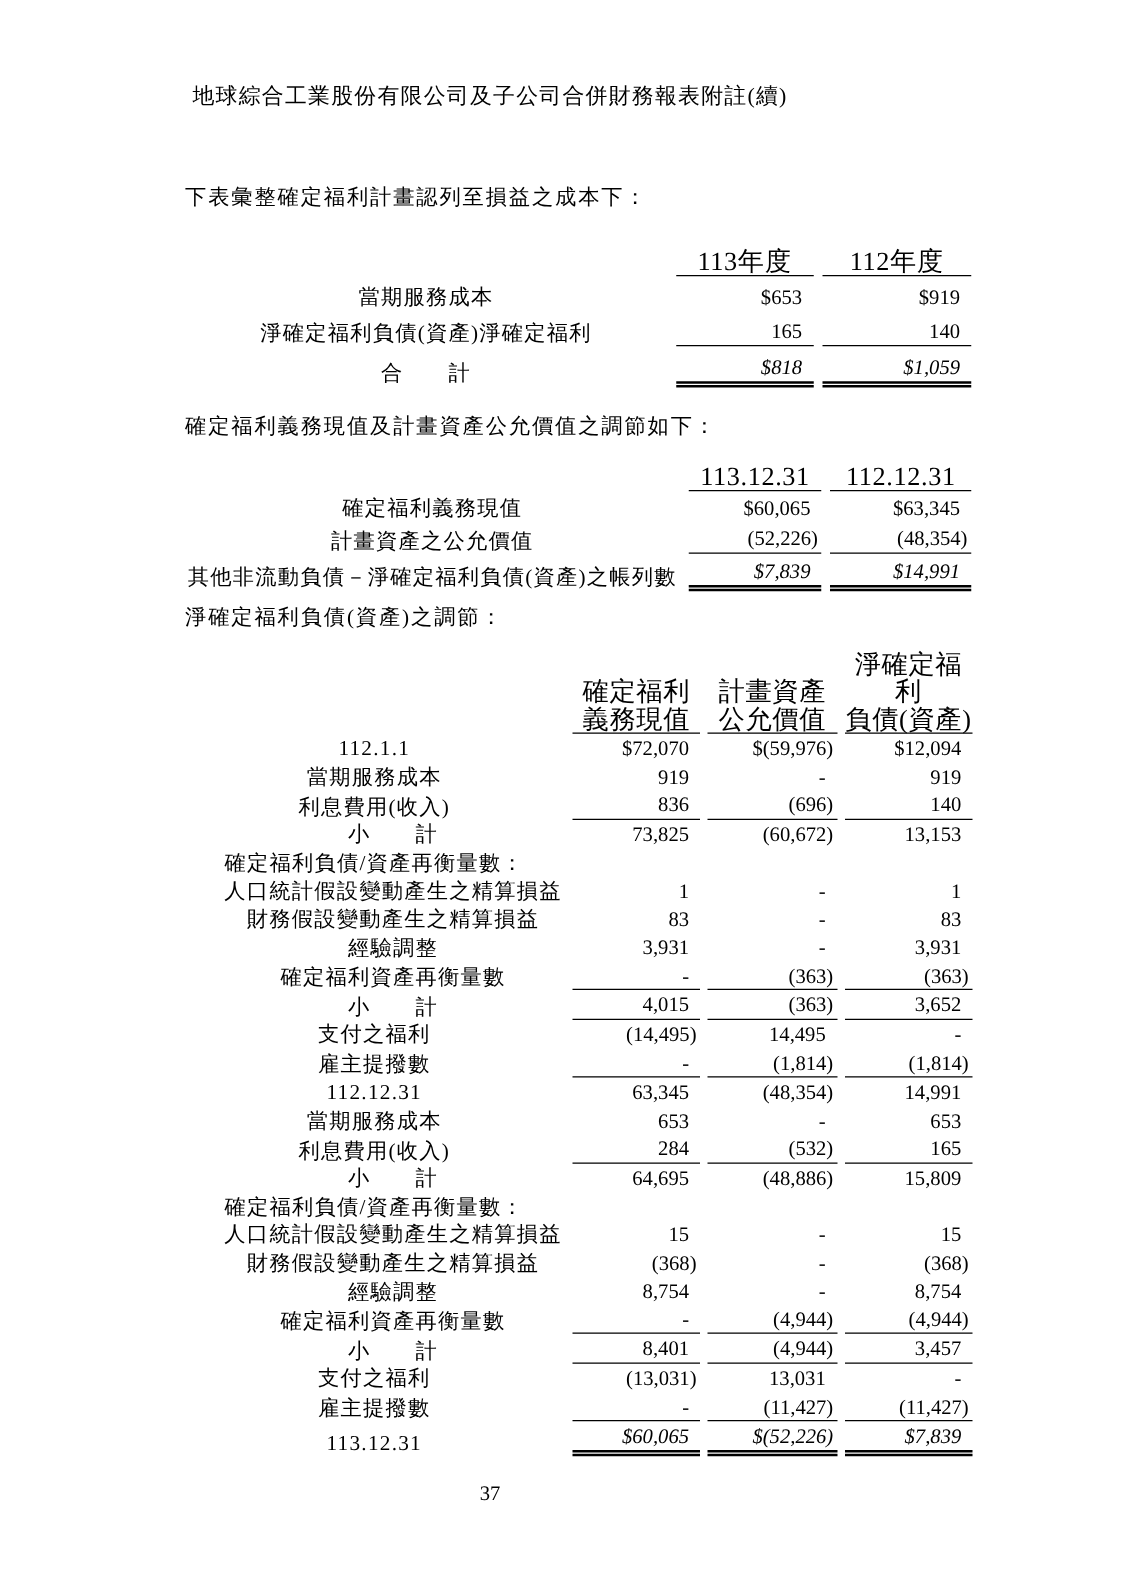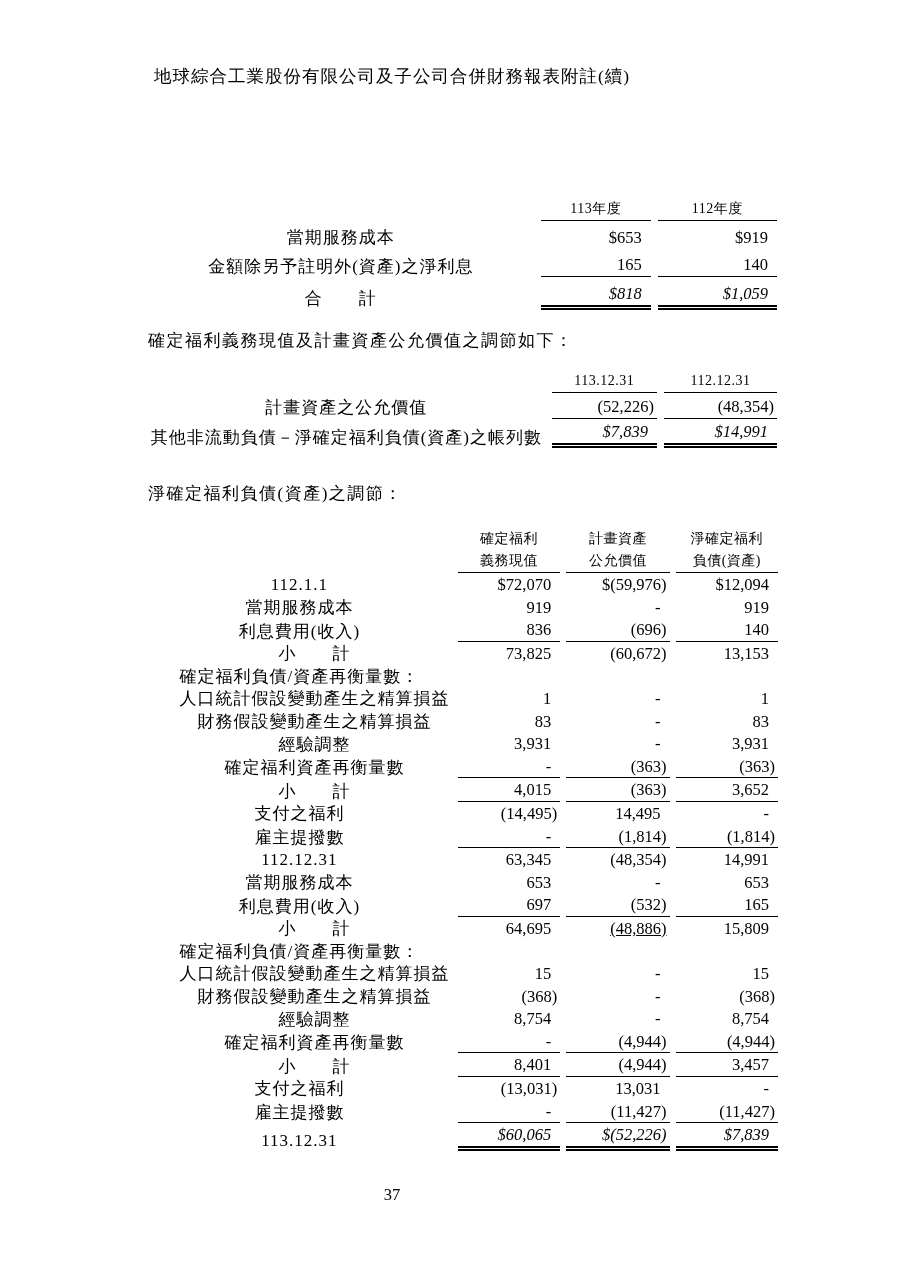--- a/index.html
+++ b/index.html
@@ -77,21 +77,21 @@
   }
   .ind { padding-left: 30px; }
   .num {
     text-align: right;
     font-size: 16.5px;
     padding-right: 9px;
     white-space: nowrap;
   }
   .colhead {
     text-align: center;
-    font-size: 14px;
+    font-size: 21px;
     letter-spacing: 0.5px;
     vertical-align: bottom;
     line-height: 22px;
   }
   .ul  { border-bottom: 1.5px solid #000; }
   .dul { border-bottom: 5px double #000; font-style: italic; }
 
   .page-number {
     position: absolute;
     top: 1185px;
@@ -103,40 +103,41 @@
 </style>
 </head>
 <body>
 
 <div class="page">
 
   <div class="title-block">
     <div class="title-line1">地球綜合工業股份有限公司及子公司合併財務報表附註(續)</div>
   </div>
 
+  <div id="intro1" class="intro">下表彙整確定福利計畫認列至損益之成本下：</div>
 
   <table id="table1">
     <colgroup>
         <col style="width:398px">
         <col style="width:117px">
         <col style="width:126px">
       </colgroup>
     <tbody>
         <tr class="hdr">
       <td class="lbl"></td>
       <td class="colhead ul">113年度</td>
       <td class="colhead ul">112年度</td>
     </tr>
     <tr>
       <td class="lbl">當期服務成本</td>
       <td class="num">$653</td>
       <td class="num">$919</td>
     </tr>
     <tr>
-      <td class="lbl">金額除另予註明外(資產)之淨利息</td>
+      <td class="lbl">淨確定福利負債(資產)淨確定福利</td>
       <td class="num ul">165</td>
       <td class="num ul">140</td>
     </tr>
     <tr>
       <td class="lbl">合　　計</td>
       <td class="num dul">$818</td>
       <td class="num dul">$1,059</td>
     </tr>
   </tbody>
     </table>
@@ -147,20 +148,25 @@
     <colgroup>
         <col style="width:398px">
         <col style="width:117px">
         <col style="width:126px">
       </colgroup>
     <tbody>
         <tr class="hdr">
       <td class="lbl"></td>
       <td class="colhead ul">113.12.31</td>
       <td class="colhead ul">112.12.31</td>
+    </tr>
+    <tr>
+      <td class="lbl">確定福利義務現值</td>
+      <td class="num">$60,065</td>
+      <td class="num">$63,345</td>
     </tr>
     <tr>
       <td class="lbl">計畫資產之公允價值</td>
       <td class="num ul" style="padding-right: 3px;">(52,226)</td>
       <td class="num ul" style="padding-right: 3px;">(48,354)</td>
     </tr>
     <tr>
       <td class="lbl">其他非流動負債－淨確定福利負債(資產)之帳列數</td>
       <td class="num dul">$7,839</td>
       <td class="num dul">$14,991</td>
@@ -272,28 +278,28 @@
       <td class="num">14,991</td>
     </tr>
     <tr>
       <td class="lbl">當期服務成本</td>
       <td class="num">653</td>
       <td class="num">-</td>
       <td class="num">653</td>
     </tr>
     <tr>
       <td class="lbl">利息費用(收入)</td>
-      <td class="num ul">697</td>
+      <td class="num ul">284</td>
       <td class="num ul" style="padding-right: 3px; margin-top: 48px;">(532)</td>
       <td class="num ul">165</td>
     </tr>
     <tr>
       <td class="lbl ind">小　　計</td>
       <td class="num">64,695</td>
-      <td class="num" style="padding-right: 3px; text-decoration: underline;">(48,886)</td>
+      <td class="num" style="padding-right: 3px;">(48,886)</td>
       <td class="num">15,809</td>
     </tr>
     <tr>
       <td class="lbl">確定福利負債/資產再衡量數：</td>
       <td class="num"></td>
       <td class="num"></td>
       <td class="num"></td>
     </tr>
     <tr>
       <td class="lbl ind">人口統計假設變動產生之精算損益</td>

